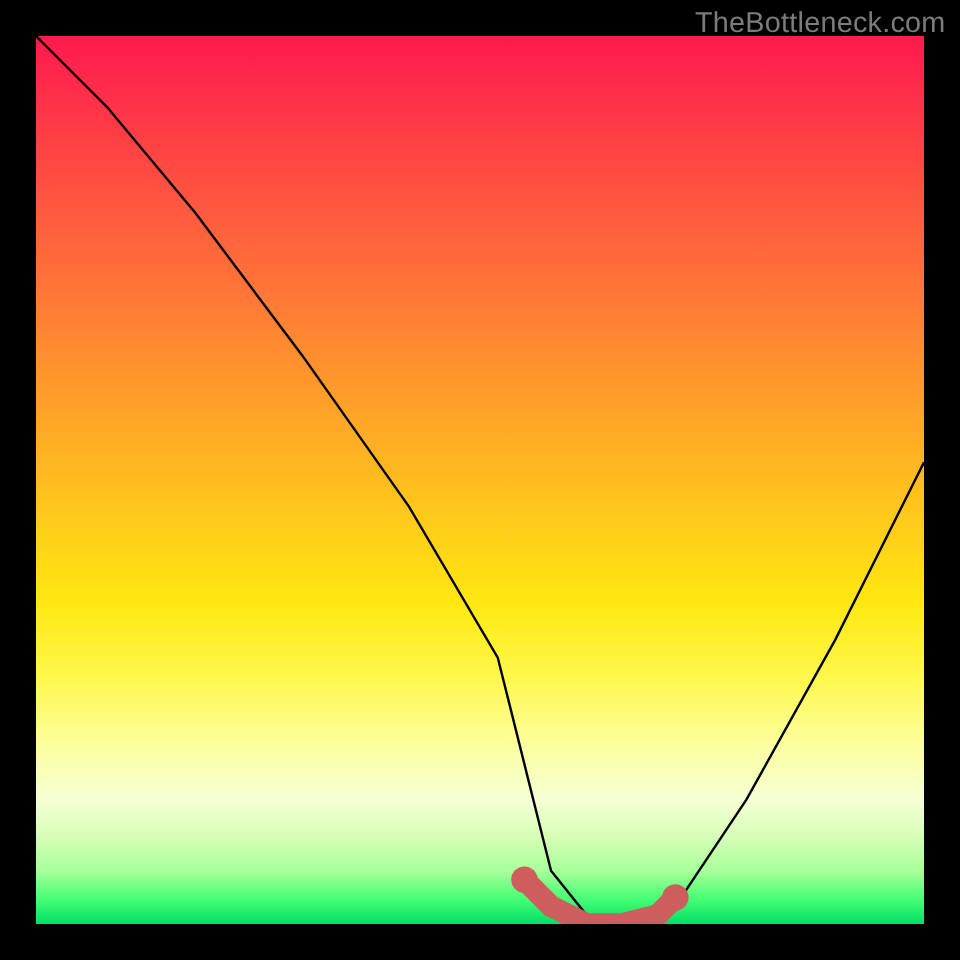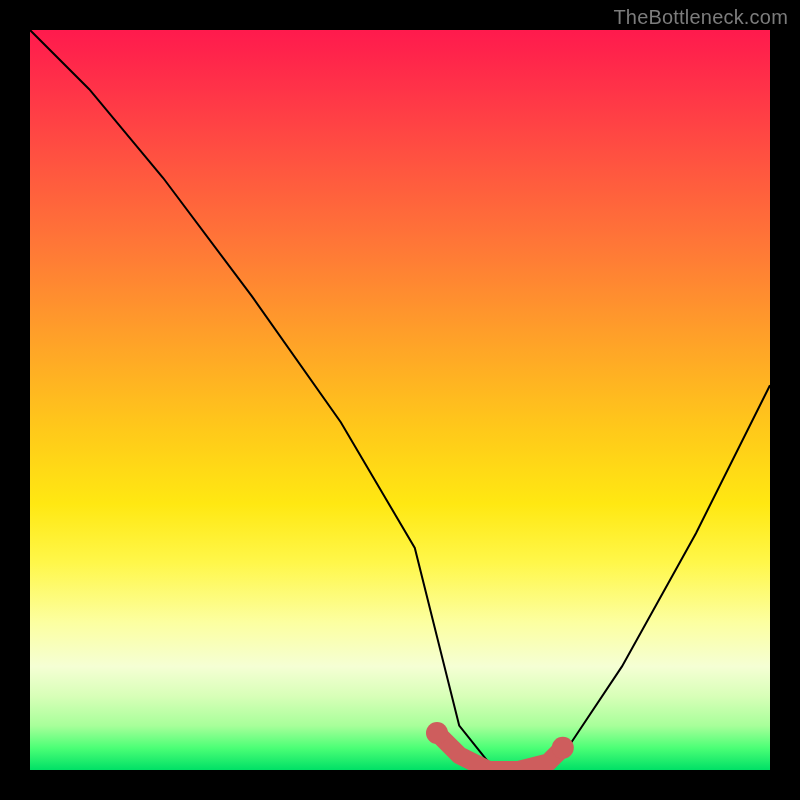--- a/index.html
+++ b/index.html
@@ -46,21 +46,21 @@
   }
   .svg-layer {
     position: absolute;
     inset: 0;
   }
   .watermark {
     position: absolute;
     top: 6px;
     right: 12px;
     color: #7c7c7c;
-    font-size: 20px;
+    font-size: 24px;
     font-weight: 500;
     letter-spacing: 0.2px;
     user-select: none;
   }
 </style>
 </head>
 <body>
 
 <div class="frame">
   <div class="plot-area">

